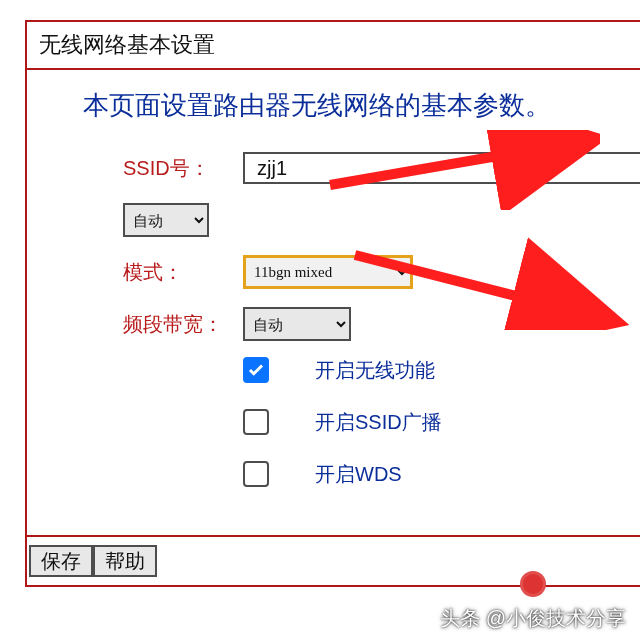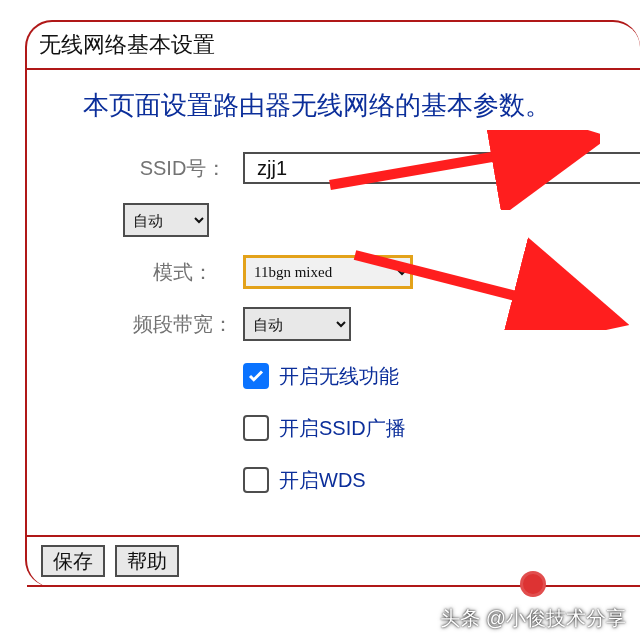--- a/index.html
+++ b/index.html
@@ -12,21 +12,20 @@
     color: #1a1a7a;
     position: relative;
     overflow: hidden;
   }
   .viewport {
     position: absolute;
     left: 25px; top: 20px;
     width: 615px;
     border-top: 2px solid #b01818;
     border-left: 2px solid #b01818;
-    border-radius: 27px;
   }
   .panel-title {
     padding: 8px 12px 8px 12px;
     font-size: 22px;
     color: #111;
     border-bottom: 2px solid #b01818;
   }
   .panel-body {
     padding: 18px 0 22px 0;
     border-bottom: 2px solid #b01818;
@@ -37,24 +36,23 @@
     font-size: 26px;
   }
   .form-row {
     display: flex;
     align-items: center;
     margin: 0 0 14px 96px;
     height: 38px;
   }
   .form-label {
     width: 120px;
-    color: #737373;
+    color: #b91c1c;
     font-size: 20px;
     flex: none;
-    text-align: center;
   }
   .txt {
     height: 32px;
     border: 2px solid #4d4d4d;
     background: #fff;
     font-size: 20px;
     padding: 2px 12px;
     color: #111;
     flex: 1 1 auto;
     border-right: none;
@@ -67,23 +65,23 @@
     padding: 1px 4px;
     color: #111;
   }
   .sel.highlight {
     border: 3px solid #e3a21a;
     background: #f1f1f1;
     font-family: Liberation Serif, serif;
   }
   .chk-row {
     display: flex;
-    align-items: center;
     margin: 0 0 14px 216px;
     height: 38px;
+    gap: 36px;
   }
   .chk {
     width: 26px; height: 26px;
     border: 2px solid #4d4d4d;
     border-radius: 4px;
     margin-right: 10px;
     display: inline-flex;
     align-items: center; justify-content: center;
     background: #fff;
     flex: none;
@@ -91,23 +89,22 @@
   .chk.checked {
     background: #0a73ff;
     border-color: #0a73ff;
     color: #fff;
     font-size: 20px;
     line-height: 1;
   }
   .chk-label { color: #0b2e9a; font-size: 20px; }
   .button-bar {
     border-bottom: 2px solid #b01818;
-    padding: 8px 14px;
+    padding: 8px 2px;
     display: flex;
-    gap: 10px;
   }
   .btn {
     border: 2px solid #4d4d4d;
     background: #e8e8e8;
     color: #111;
     font-size: 20px;
     padding: 0 10px;
     height: 32px;
     line-height: 28px;
   }

